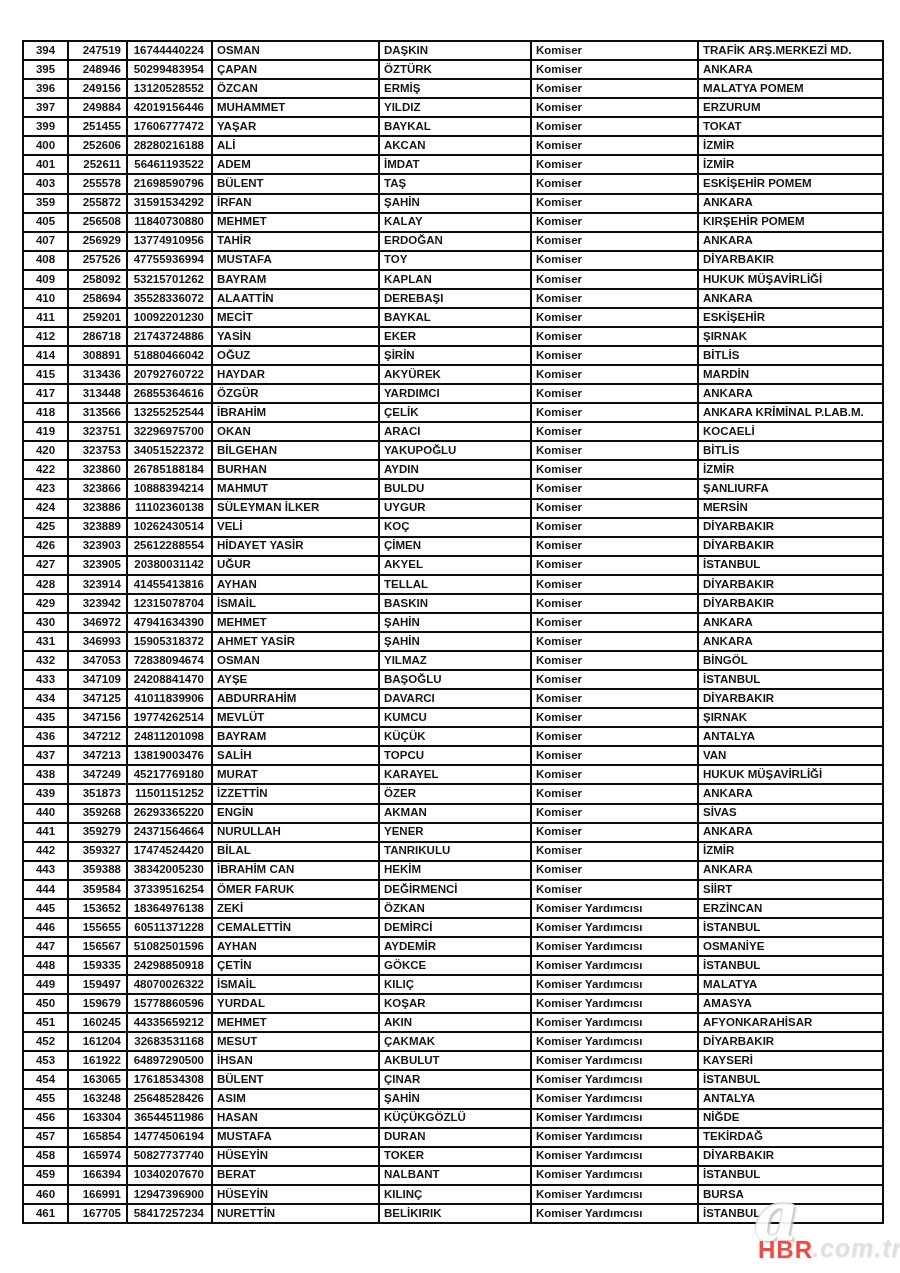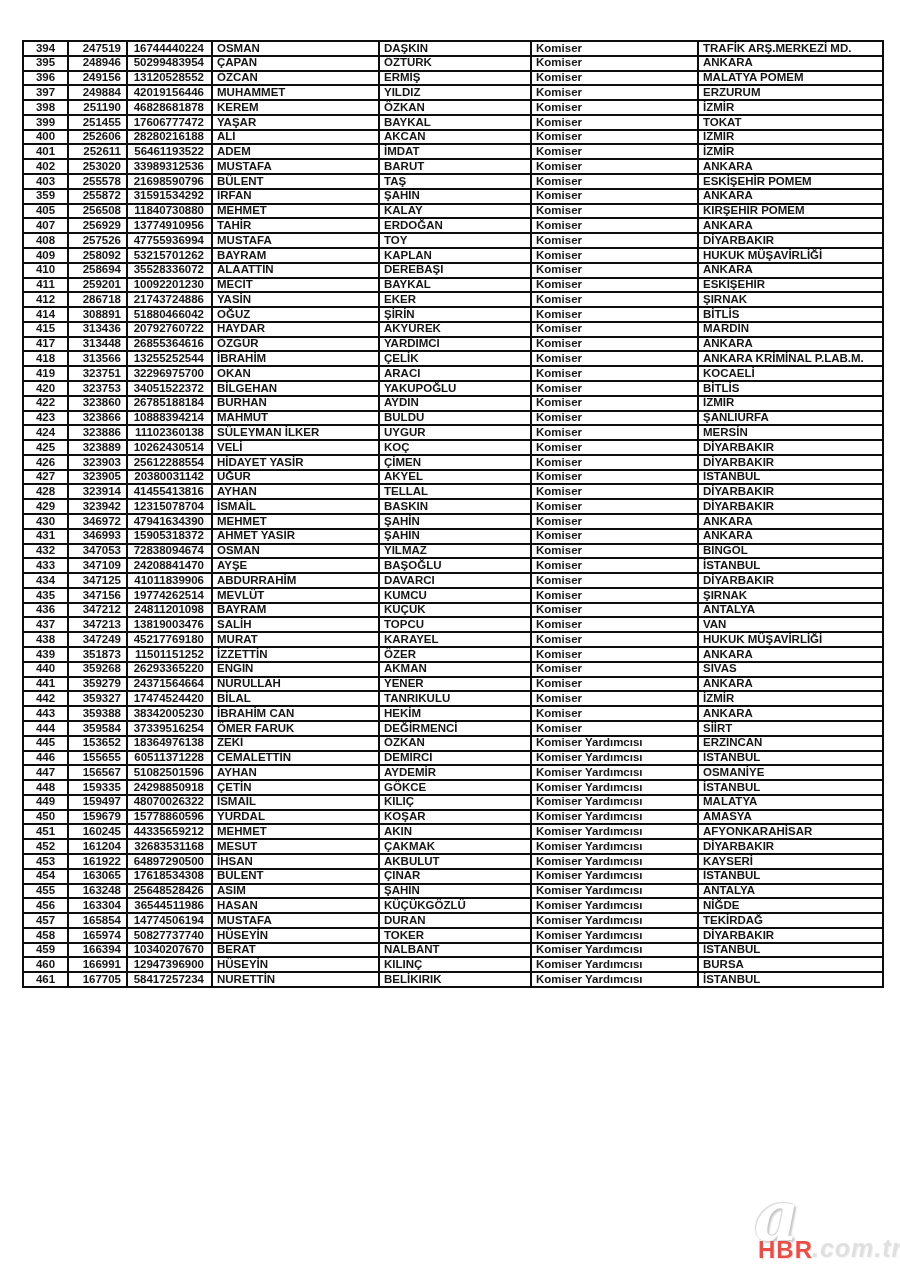--- a/index.html
+++ b/index.html
@@ -1,21 +1,21 @@
 <!DOCTYPE html>
 <html><head>
 <meta charset="utf-8">
 <style>
   html,body{margin:0;padding:0;}
   body{
     width:900px;height:1273px;background:#ffffff;position:relative;
     font-family:"Liberation Sans",sans-serif;overflow:hidden;
   }
   .roster-table{
-    position:absolute;left:22px;top:40px;width:860px;height:948px;
+    position:absolute;left:22px;top:40px;width:860px;height:1184px;
     border-collapse:collapse;table-layout:fixed;
   }
   .roster-table td{
     border:2px solid #0d0d0d;
     font-size:11.5px;font-weight:700;color:#151515;
     padding:0 3px;white-space:nowrap;overflow:hidden;
     line-height:1;vertical-align:middle;
   }
   .roster-table td:nth-child(1){text-align:center;}
   .roster-table td:nth-child(2){text-align:right;padding-right:5px;}
@@ -92,29 +92,20 @@
       <tr>
         <td>397</td>
         <td>249884</td>
         <td>42019156446</td>
         <td>MUHAMMET</td>
         <td>YILDIZ</td>
         <td>Komiser</td>
         <td>ERZURUM</td>
       </tr>
       <tr>
-        <td>398</td>
-        <td>251190</td>
-        <td>46828681878</td>
-        <td>KEREM</td>
-        <td>ÖZKAN</td>
-        <td>Komiser</td>
-        <td>İZMİR</td>
-      </tr>
-      <tr>
         <td>399</td>
         <td>251455</td>
         <td>17606777472</td>
         <td>YAŞAR</td>
         <td>BAYKAL</td>
         <td>Komiser</td>
         <td>TOKAT</td>
       </tr>
       <tr>
         <td>400</td>
@@ -126,29 +117,20 @@
         <td>İZMİR</td>
       </tr>
       <tr>
         <td>401</td>
         <td>252611</td>
         <td>56461193522</td>
         <td>ADEM</td>
         <td>İMDAT</td>
         <td>Komiser</td>
         <td>İZMİR</td>
-      </tr>
-      <tr>
-        <td>402</td>
-        <td>253020</td>
-        <td>33989312536</td>
-        <td>MUSTAFA</td>
-        <td>BARUT</td>
-        <td>Komiser</td>
-        <td>ANKARA</td>
       </tr>
       <tr>
         <td>403</td>
         <td>255578</td>
         <td>21698590796</td>
         <td>BÜLENT</td>
         <td>TAŞ</td>
         <td>Komiser</td>
         <td>ESKİŞEHİR POMEM</td>
       </tr>

